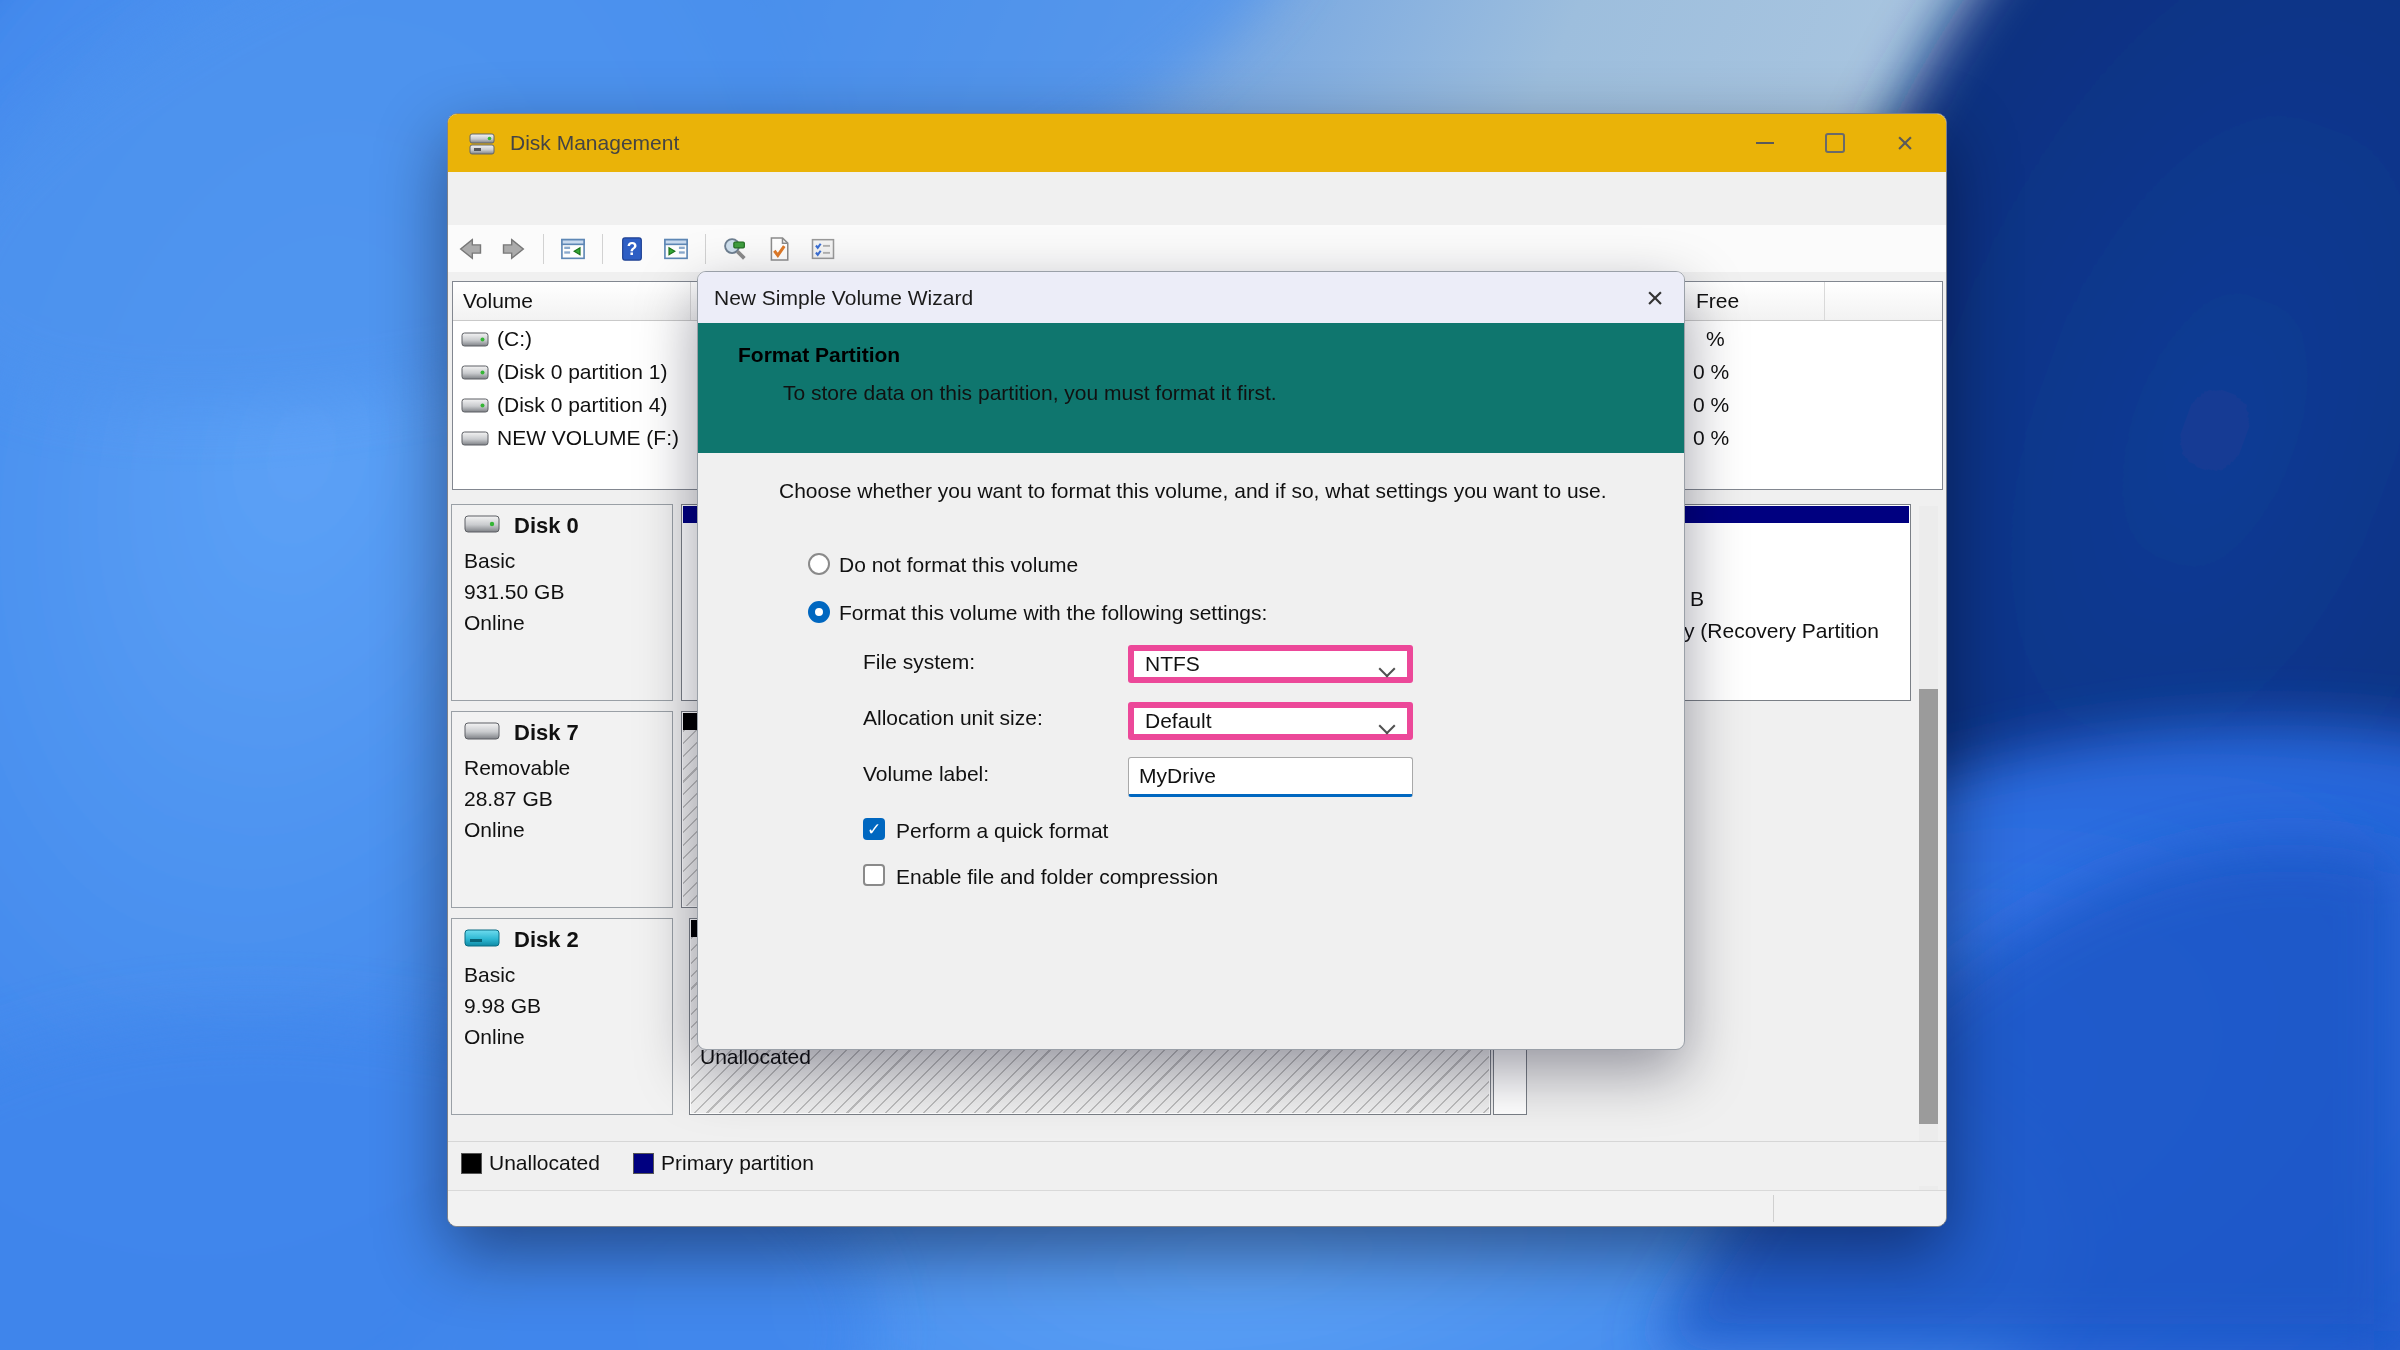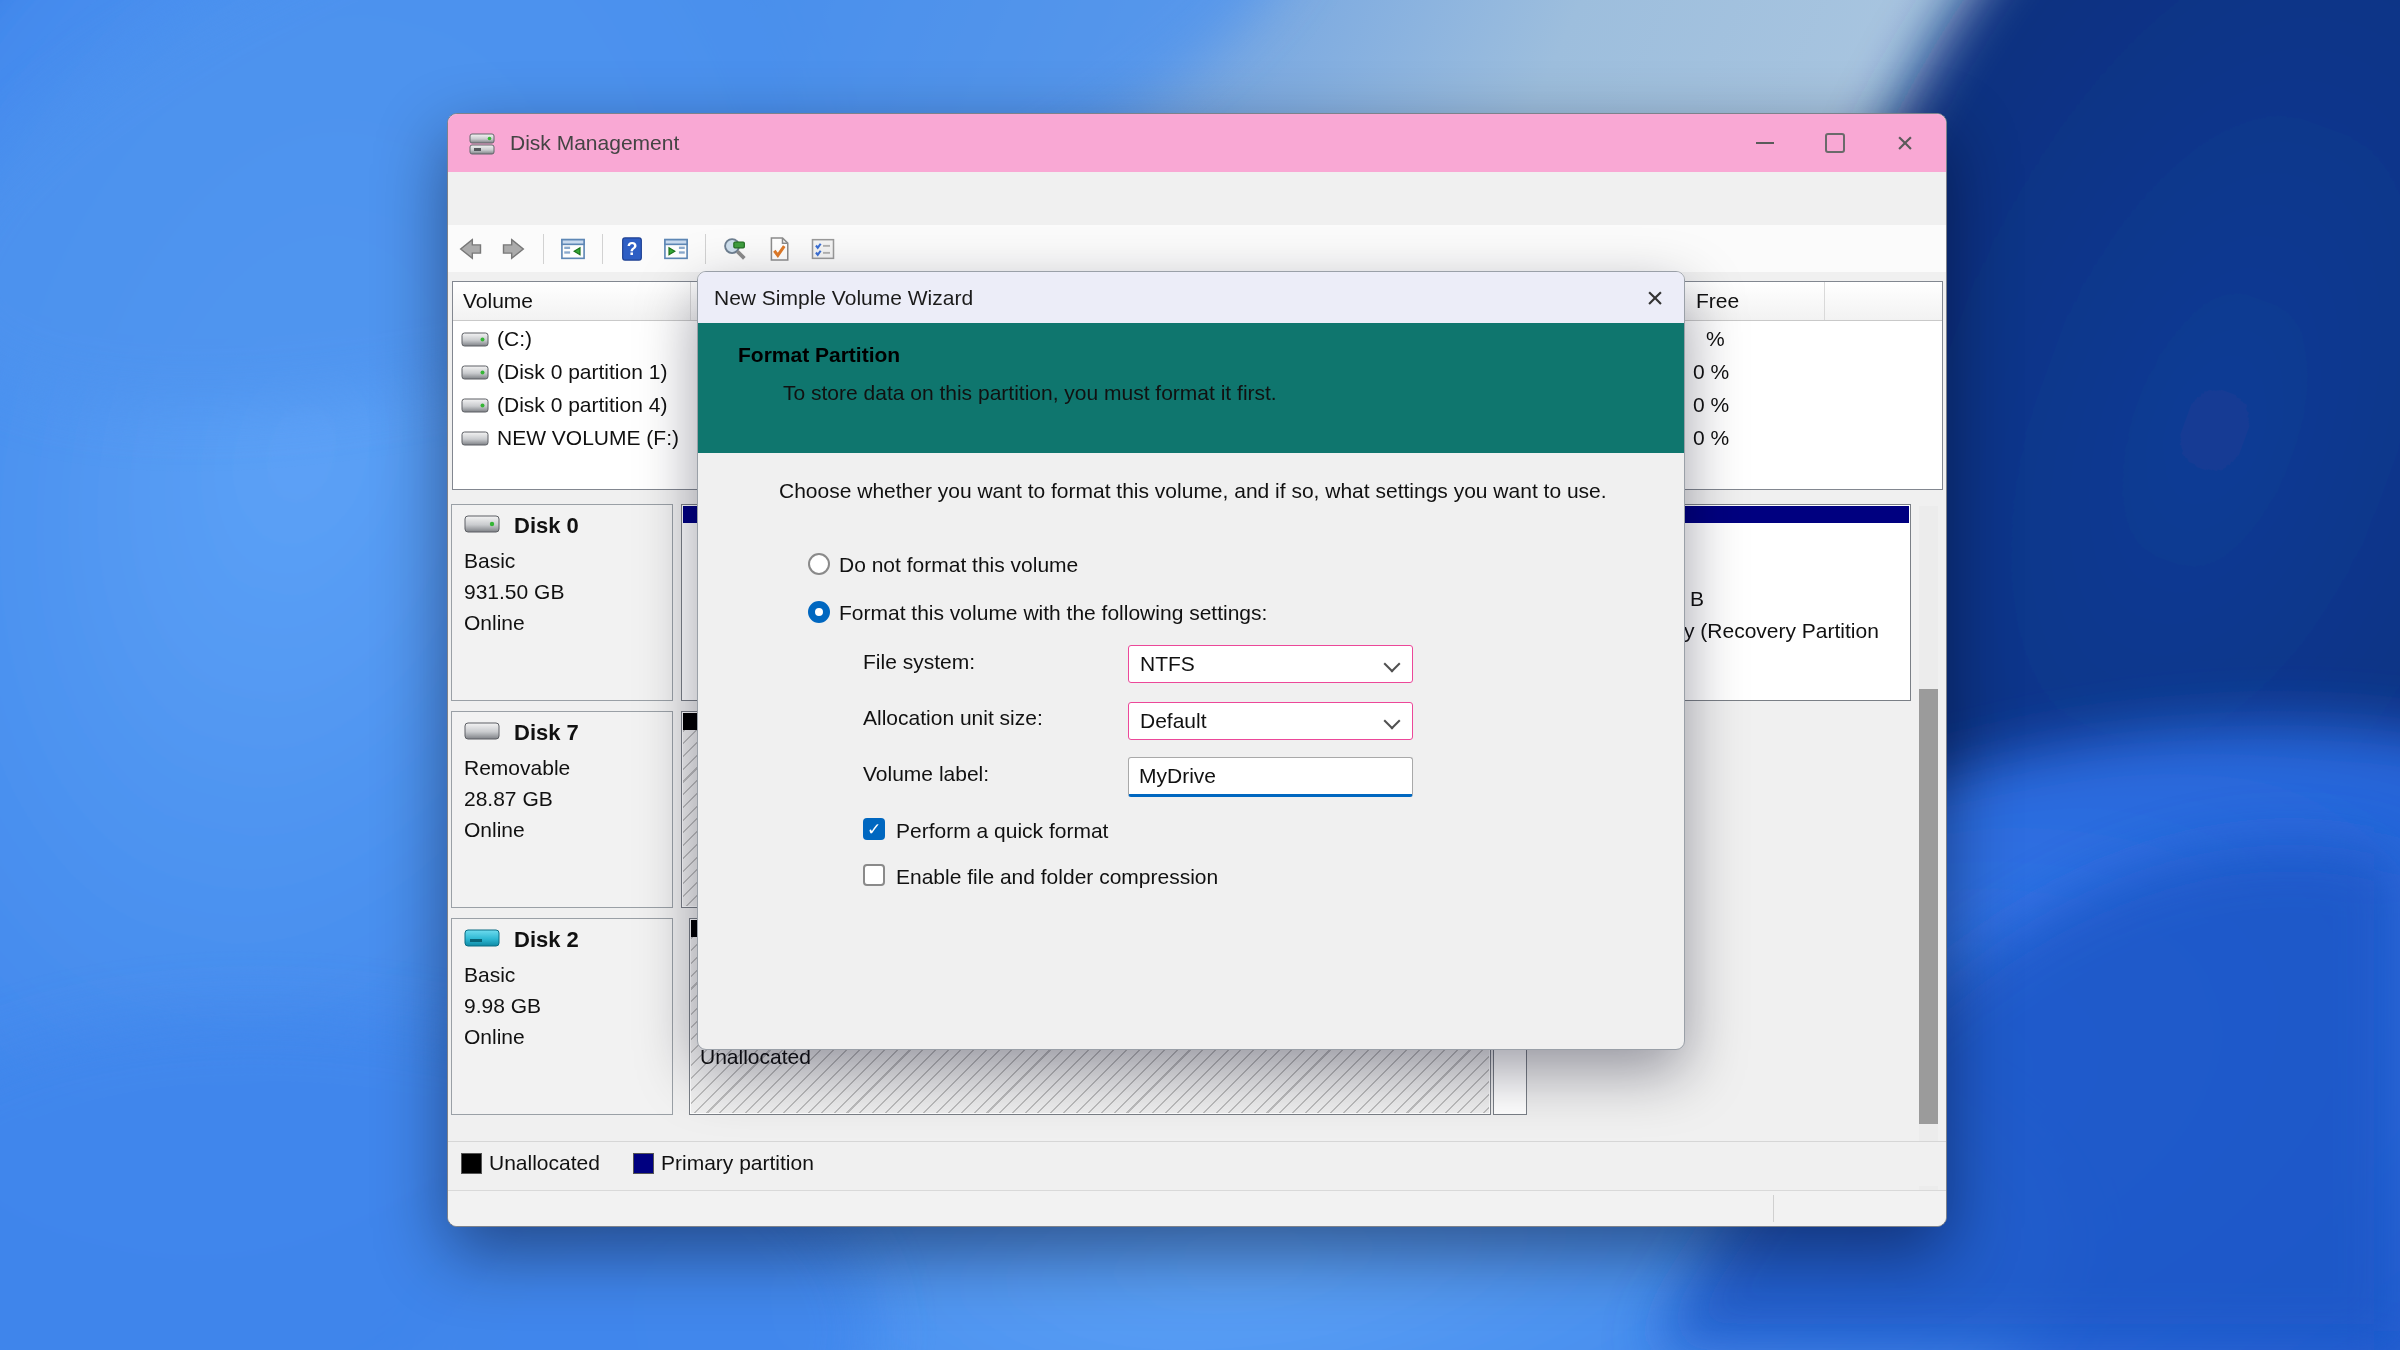--- a/index.html
+++ b/index.html
@@ -9,21 +9,21 @@
     background:#7fa8cf;
   }
   
   .wallpaper{position:absolute;inset:0;z-index:0;}
   
   .dm-window{
     position:absolute;left:447px;top:113px;width:1498px;height:1112px;
     background:#f0f0f0;border:1px solid #7d828c;border-radius:10px;
     box-shadow:0 26px 70px rgba(0,0,20,.45);z-index:2;overflow:hidden;
   }
-  .titlebar{position:absolute;left:0;top:0;right:0;height:58px;background:#f9a8d4;display:flex;align-items:center;}
+  .titlebar{position:absolute;left:0;top:0;right:0;height:58px;background:#eab308;display:flex;align-items:center;}
   .app-icon{margin-left:18px;width:32px;height:32px;flex:0 0 auto;}
   .win-title{margin-left:12px;font-size:21px;color:#444;}
   .win-controls{position:absolute;right:6px;top:0;height:58px;display:flex;}
   .win-btn{width:70px;height:58px;display:flex;align-items:center;justify-content:center;}
   .glyph-min{width:18px;height:2px;background:#5a5a5a;}
   .glyph-max{width:16px;height:16px;border:2px solid #6a6a6a;border-radius:3px;}
   .glyph-close{font-size:30px;color:#5a5a5a;line-height:1;font-weight:300;}
   .menubar{position:absolute;left:0;top:58px;right:0;height:53px;background:#fbfbfb;display:flex;align-items:center;font-size:21px;}
   .menu-item{padding:0 23px;color:#111;}
   .menu-item:first-child{margin-left:1px;}
@@ -74,21 +74,21 @@
   .wiz-header{position:absolute;left:0;top:51px;right:0;height:130px;background:#0f766e;border-bottom:1px solid #dcdcdc;}
   .wiz-heading{position:absolute;left:40px;top:20px;font-size:21px;font-weight:bold;color:#000;}
   .wiz-subheading{position:absolute;left:85px;top:58px;font-size:21px;color:#111;}
   .wiz-body{position:absolute;left:0;top:181px;right:0;height:533px;background:#f0f0f0;}
   .wiz-intro{position:absolute;left:81px;top:26px;font-size:21px;color:#111;}
   .radio{position:absolute;width:22px;height:22px;border-radius:50%;box-sizing:border-box;background:#fff;}
   .radio.unsel{border:2px solid #8a8a8a;}
   .radio.sel{border:7px solid #0067c0;}
   .radio-label{position:absolute;font-size:21px;color:#111;}
   .field-label{position:absolute;left:165px;font-size:21px;color:#111;}
-  .dropdown{position:absolute;left:430px;width:285px;height:38px;background:#fff;border:1px solid #ec4899;border-radius:3px;box-sizing:border-box;display:flex;align-items:center;}
+  .dropdown{position:absolute;left:430px;width:285px;height:38px;background:#fff;border:6px solid #ec4899;border-radius:3px;box-sizing:border-box;display:flex;align-items:center;}
   .dd-value{margin-left:11px;font-size:21px;color:#111;}
   .chev{position:absolute;right:14px;top:12px;width:10px;height:10px;border-right:2px solid #505050;border-bottom:2px solid #505050;transform:rotate(45deg);}
   .text-input{position:absolute;left:430px;width:285px;height:40px;background:#fff;border:1px solid #a9a9a9;border-bottom:3px solid #0067c0;border-radius:3px;box-sizing:border-box;font-family:"Liberation Sans",sans-serif;font-size:21px;color:#111;padding:0 10px;outline:none;}
   .cb{position:absolute;left:165px;width:22px;height:22px;box-sizing:border-box;border-radius:4px;display:flex;align-items:center;justify-content:center;}
   .cb.on{background:#0067c0;color:#fff;font-size:17px;}
   .cb.off{background:#fff;border:2px solid #8a8a8a;color:transparent;}
   .cb-label{position:absolute;left:198px;font-size:21px;color:#111;}
   .wiz-footer{position:absolute;left:0;right:0;top:714px;height:63px;border-top:1px solid #c8c8c8;background:#f0f0f0;}
   .wiz-btn{position:absolute;top:5px;height:43px;border-radius:5px;display:flex;align-items:center;justify-content:center;font-size:21px;color:#111;background:#fdfdfd;border:1px solid #c9c9c9;box-sizing:border-box;}
   .btn-back{left:497px;width:146px;}

